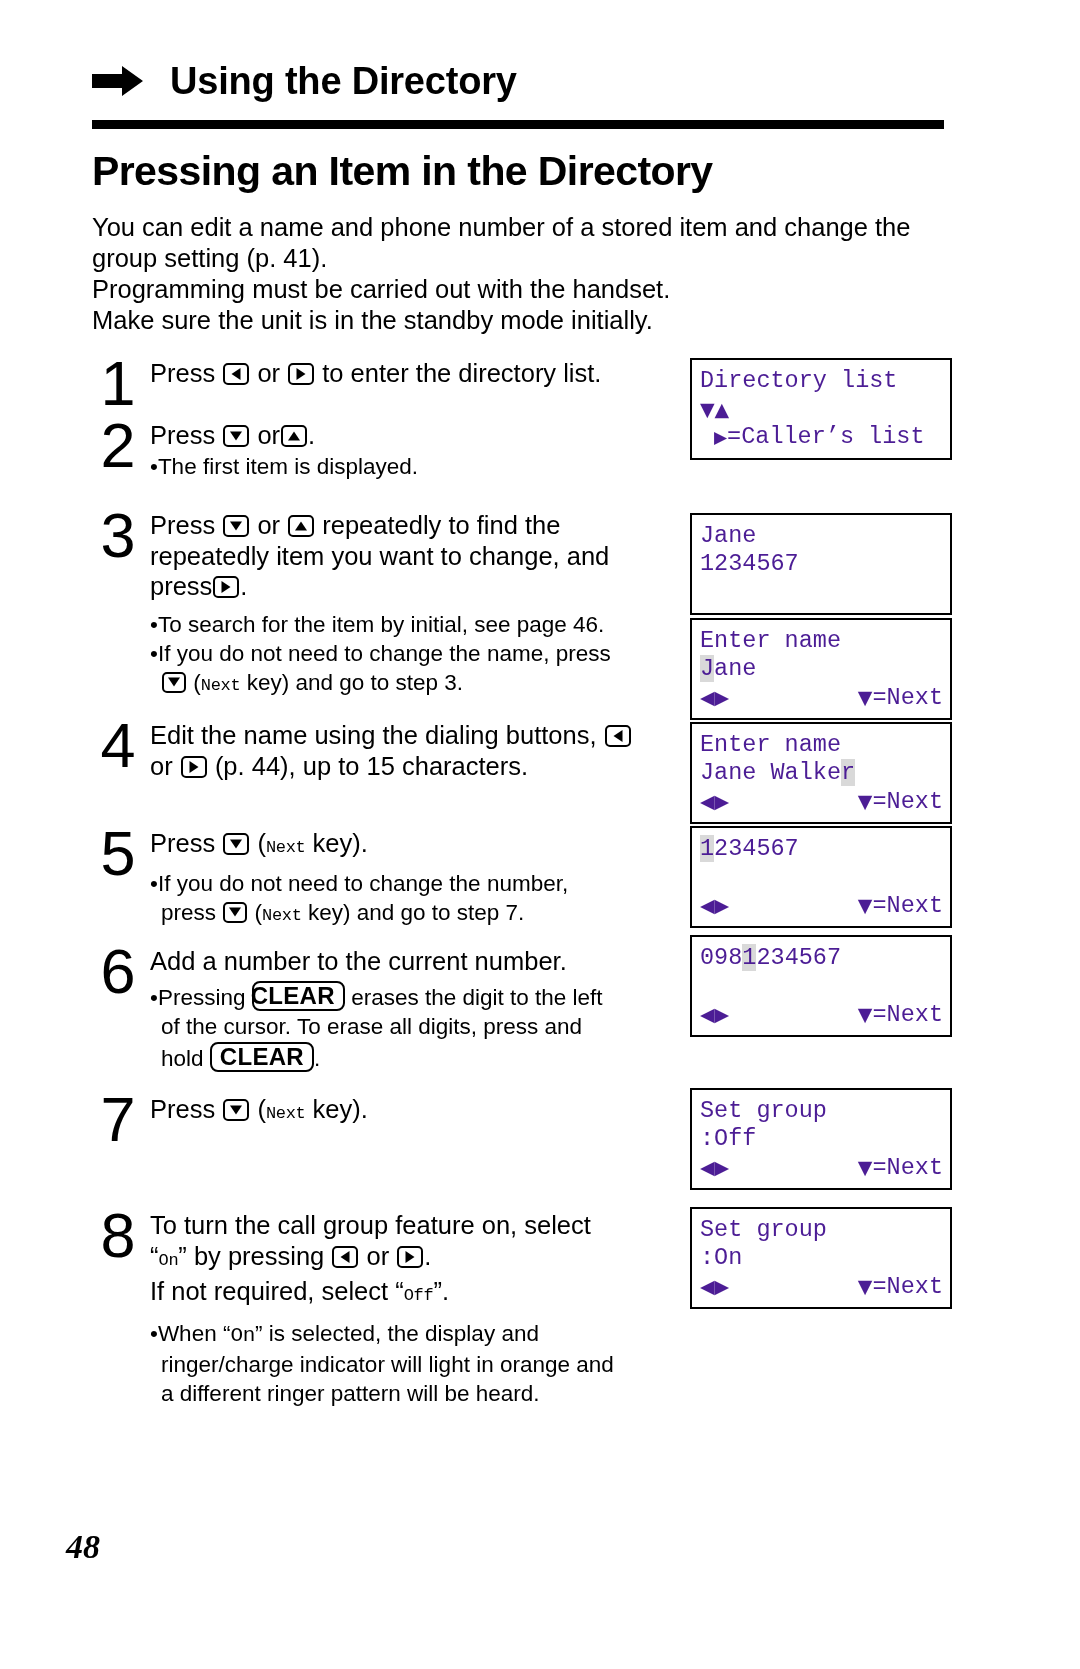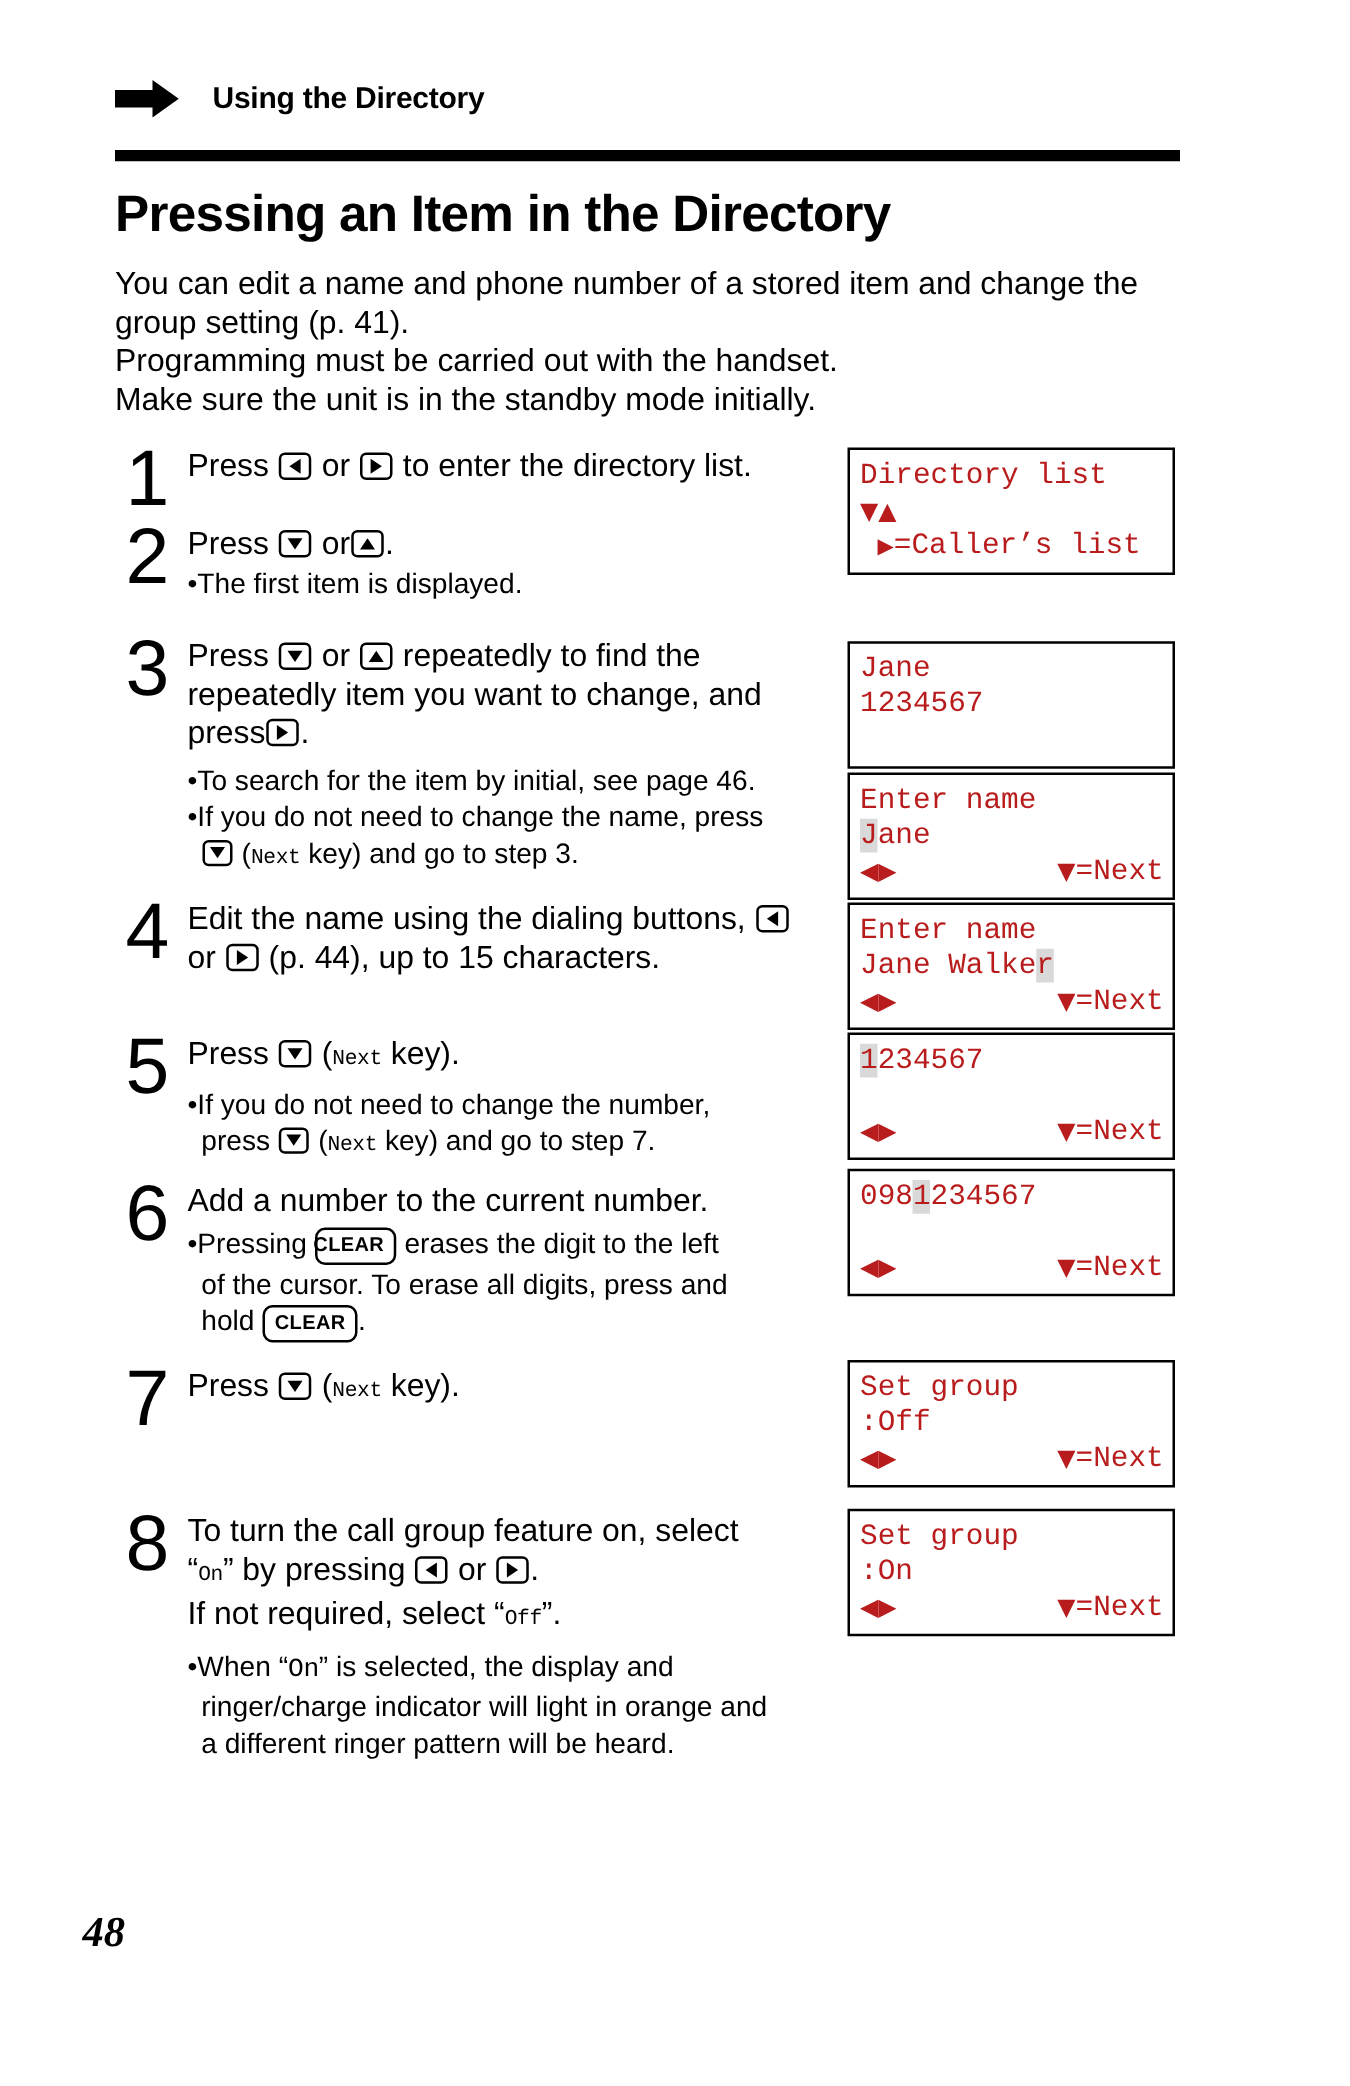--- a/index.html
+++ b/index.html
@@ -22,21 +22,21 @@
     left:92px;top:62px;
     width:852px;
     display:flex;align-items:center;
   }
   .arrow-icon{
     width:52px;height:34px;
     flex:0 0 auto;
     margin-right:26px;
   }
   .runhead-title{
-    font-size:24px;
+    font-size:38px;
     font-weight:bold;
     letter-spacing:-0.2px;
     line-height:1;
   }
   .rule{
     position:absolute;
     left:92px;top:120px;
     width:852px;height:9px;
     background:#000;
   }
@@ -152,48 +152,48 @@
     width:24px;height:21px;
     vertical-align:-3px;
   }
 
   
   .btn-clear{
     display:inline-block;
     border:2.4px solid #000;
     border-radius:8px;
     padding:0px 8px 1px 8px;
-    font-size:16px;
+    font-size:24px;
     font-weight:bold;
     line-height:25px;
     vertical-align:1px;
     letter-spacing:0.3px;
   }
 
   
   .mono{
     font-family:"Liberation Mono",monospace;
     font-size:17px;
     letter-spacing:-0.3px;
   }
 
   
   .lcd{
     position:absolute;
-    left:0;
+    left:12px;
     width:262px;
     border:2.6px solid #000;
     box-sizing:border-box;
     background:#fff;
     font-family:"Liberation Mono",monospace;
     font-size:23.5px;
     line-height:28px;
     padding:7px 0 7px 8px;
     letter-spacing:0px;
-    color:#b91c1c;
+    color:#4c1d95;
   }
   .lcd-row{
     height:28px;
     white-space:pre;
     position:relative;
   }
   .lcd-row.split{
     display:flex;
     justify-content:space-between;
     padding-right:7px;

